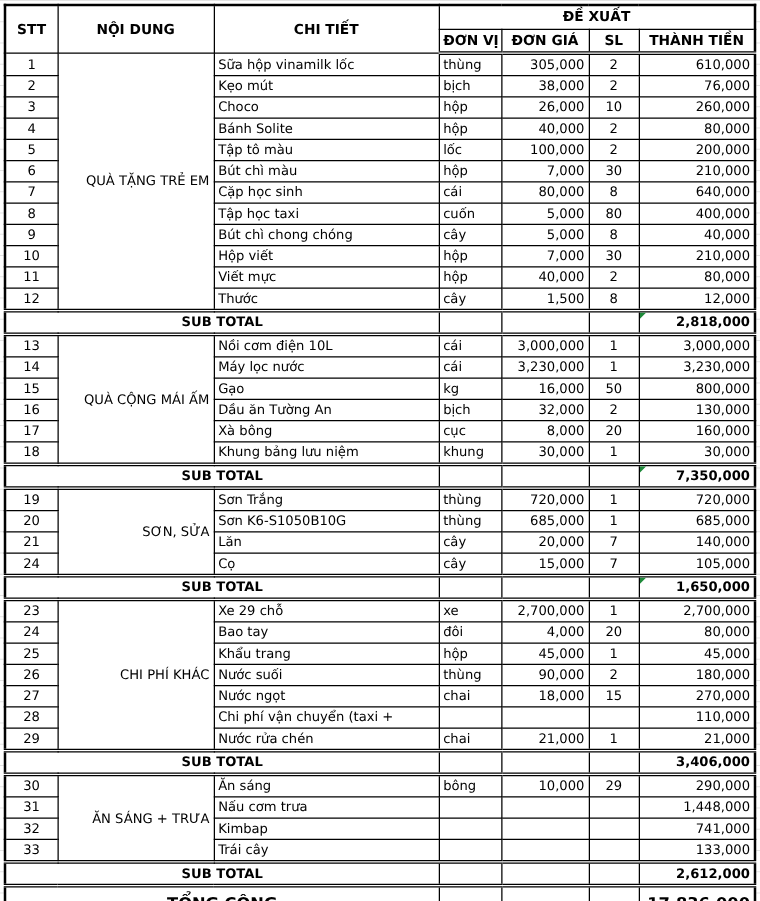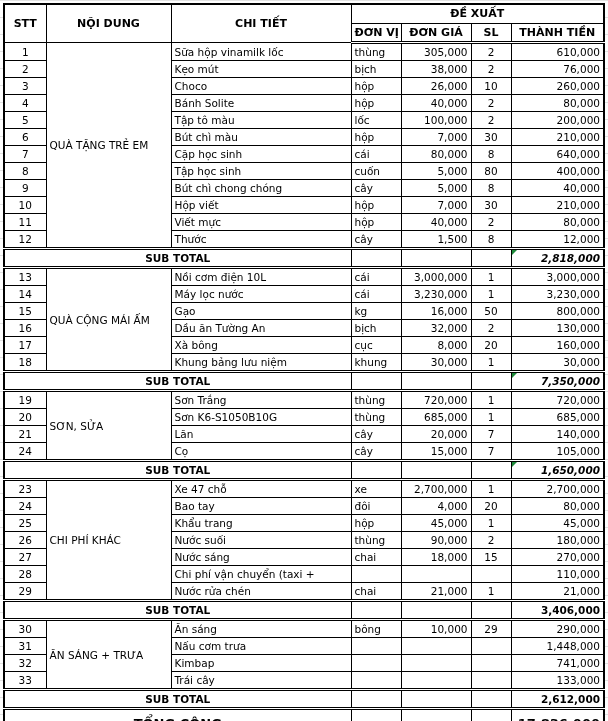--- a/index.html
+++ b/index.html
@@ -10,26 +10,26 @@
     background-size: 100% 17px; }
   table.sheet { position:absolute; left:3px; top:3px; border-collapse:collapse; table-layout:fixed;
                 width:600px; border:2px solid #000; background:#fff; }
   table.sheet td { border:1px solid #000; padding:0 3px; height:16px; line-height:16px;
                    white-space:nowrap; overflow:hidden; }
   .hdr td { font-weight:bold; text-align:center; font-size:11px; }
   .hdr.top td { height:18px; }
   .hdr.sub td { height:17px; border-bottom:3px double #000; }
   .c { text-align:center; }
   .r { text-align:right; }
-  .group { text-align:left; vertical-align:middle; }
+  .group { text-align:right; vertical-align:middle; }
   tr.subtotal td { font-weight:bold; border-top:3px double #000; border-bottom:3px double #000; height:15px; }
   tr.subtotal td.lbl { text-align:center; }
   tr.grand td { font-weight:bold; font-size:13px; height:28px; line-height:28px; border-top:2px solid #000; }
   tr.grand td.lbl { text-align:center; }
-  .tri { position:relative;font-style:italic; }
+  .tri { position:relative; }
   .tri::before { content:""; position:absolute; left:0; top:0; width:0; height:0;
                  border-top:5px solid #1e8a3a; border-right:5px solid transparent; }
 </style>
 </head>
 <body>
 
 <div class="gridbg"></div>
 
 <table class="sheet">
   <colgroup>
@@ -106,21 +106,21 @@
       <tr>
         <td class="c">7</td>
         <td>Cặp học sinh</td>
         <td>cái</td>
         <td class="r">80,000</td>
         <td class="c">8</td>
         <td class="r">640,000</td>
       </tr>
       <tr>
         <td class="c">8</td>
-        <td>Tập học sinh</td>
+        <td>Tập học taxi</td>
         <td>cuốn</td>
         <td class="r">5,000</td>
         <td class="c">80</td>
         <td class="r">400,000</td>
       </tr>
       <tr>
         <td class="c">9</td>
         <td>Bút chì chong chóng</td>
         <td>cây</td>
         <td class="r">5,000</td>
@@ -250,21 +250,21 @@
       <tr class="subtotal">
         <td class="lbl" colspan="3">SUB TOTAL</td>
         <td></td>
         <td></td>
         <td></td>
         <td class="r tri">1,650,000</td>
       </tr>
       <tr>
         <td class="c">23</td>
         <td class="group" rowspan="7">CHI PHÍ KHÁC</td>
-        <td>Xe 47 chỗ</td>
+        <td>Xe 29 chỗ</td>
         <td>xe</td>
         <td class="r">2,700,000</td>
         <td class="c">1</td>
         <td class="r">2,700,000</td>
       </tr>
       <tr>
         <td class="c">24</td>
         <td>Bao tay</td>
         <td>đôi</td>
         <td class="r">4,000</td>
@@ -282,21 +282,21 @@
       <tr>
         <td class="c">26</td>
         <td>Nước suối</td>
         <td>thùng</td>
         <td class="r">90,000</td>
         <td class="c">2</td>
         <td class="r">180,000</td>
       </tr>
       <tr>
         <td class="c">27</td>
-        <td>Nước sáng</td>
+        <td>Nước ngọt</td>
         <td>chai</td>
         <td class="r">18,000</td>
         <td class="c">15</td>
         <td class="r">270,000</td>
       </tr>
       <tr>
         <td class="c">28</td>
         <td>Chi phí vận chuyển (taxi +</td>
         <td></td>
         <td class="r"></td>

